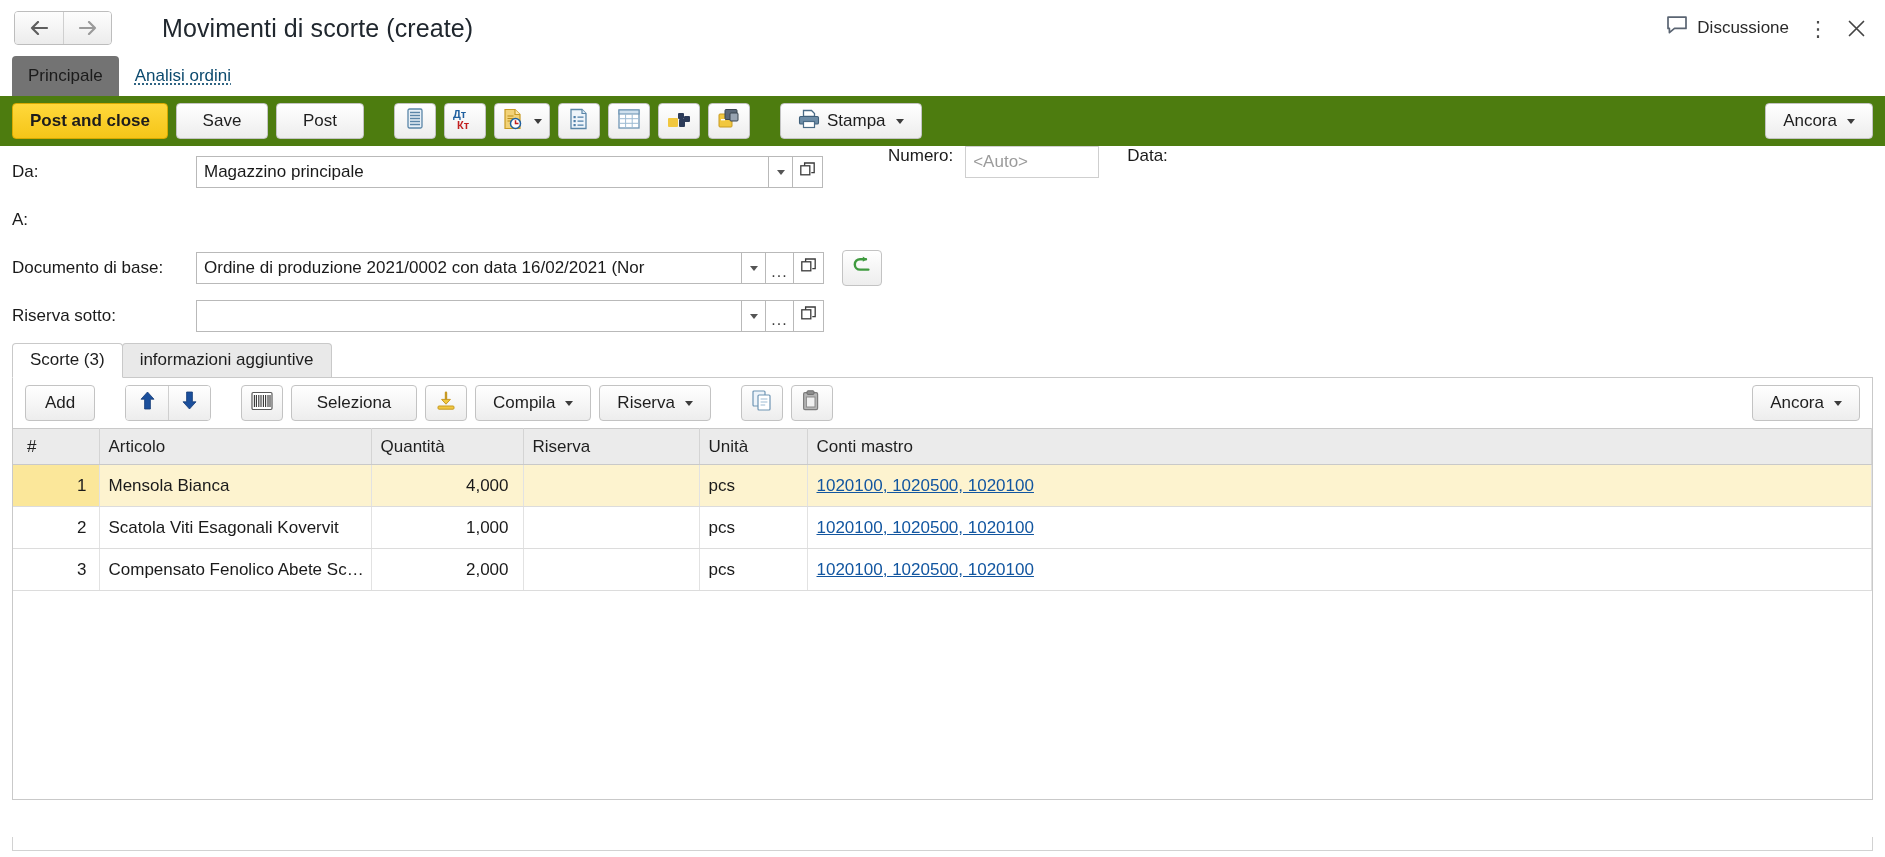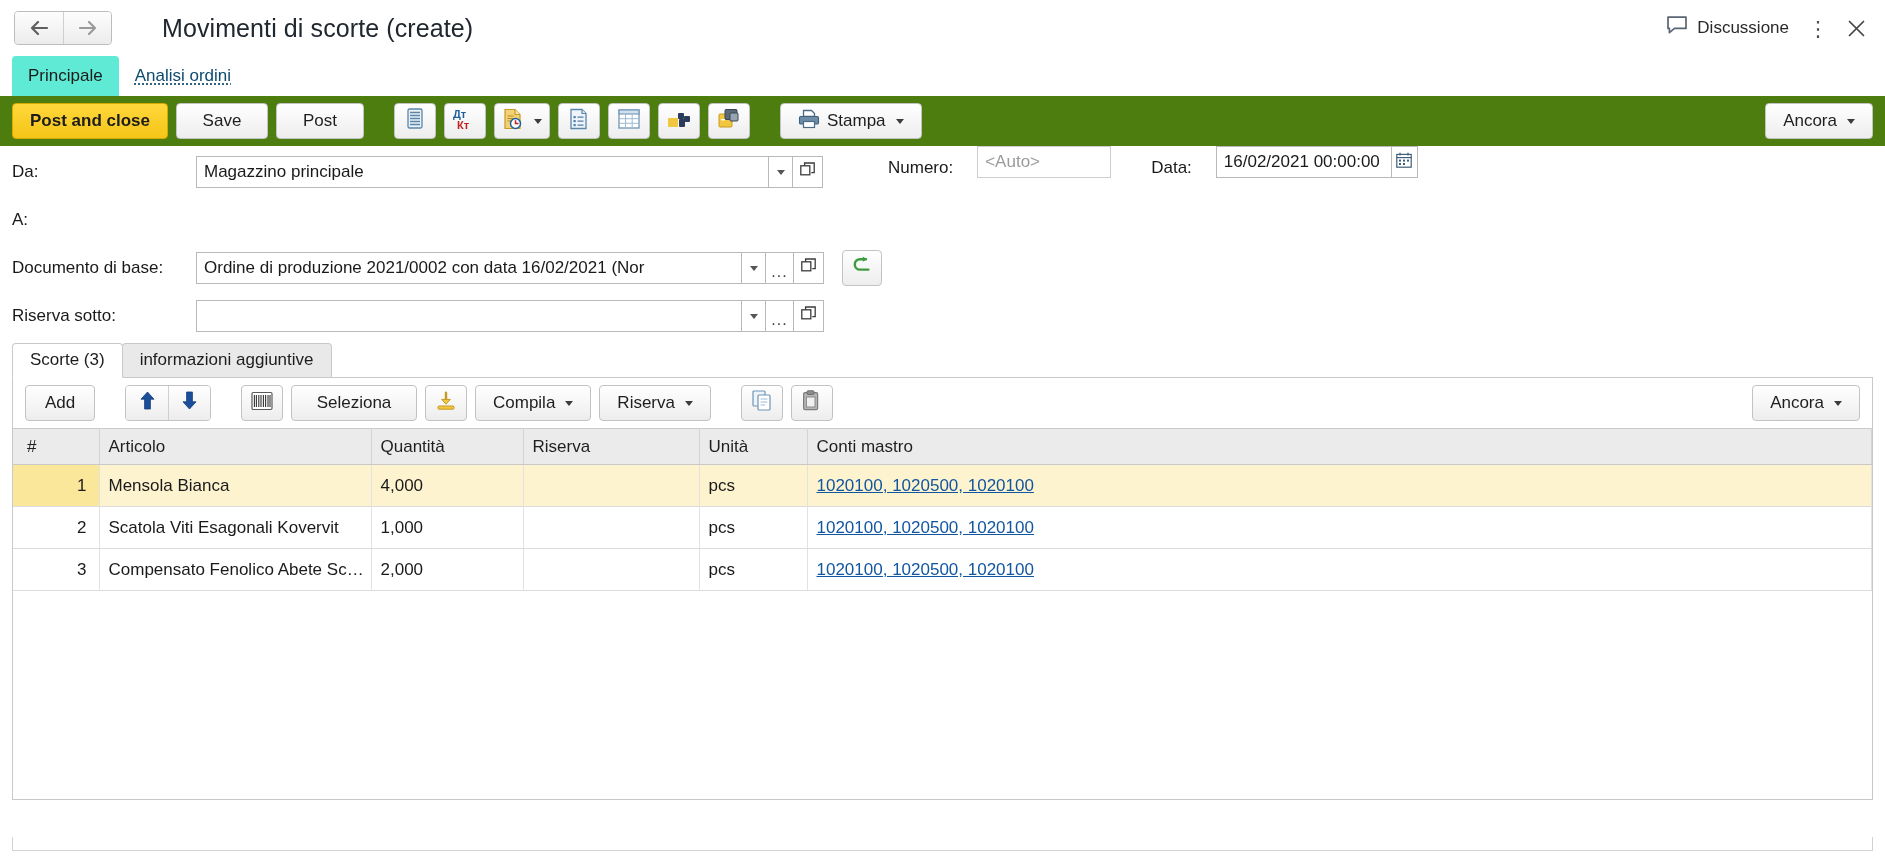--- a/index.html
+++ b/index.html
@@ -78,21 +78,21 @@
     padding-left: 12px;
     background: #ffffff;
   }
   .otab {
     display: flex; align-items: center;
     padding: 0 16px;
     font-size: 17px;
     cursor: pointer;
     border-radius: 4px 4px 0 0;
   }
-  .otab.active { background: #5eead4; color: #1b1b1b; }
+  .otab.active { background: #737373; color: #1b1b1b; }
   .otab.link {
     color: #0c4a6e;
     text-decoration: underline;
     text-decoration-style: dotted;
     text-underline-offset: 3px;
   }
 
   
   .toolbar {
     position: relative;
@@ -229,22 +229,22 @@
     display:flex; align-items:center; justify-content:center;
     cursor: pointer;
     margin-left: 18px;
   }
 
   
   .fright {
     position: absolute;
     left: 888px;
     display: flex;
-    align-items: flex-end;
-    gap: 16px;
+    align-items: flex-start;
+    gap: 4px;
   }
   .fright .flabel { margin-right: 8px; }
 
   
   .inner-tabs {
     margin: 8px 12px 0 12px;
     display: flex;
     align-items: flex-end;
     height: 34px;
     border-bottom: 1px solid #c9c9c9;
@@ -323,21 +323,21 @@
     padding: 7px 9px;
     height: 42px;
     color: #1a1a1a;
     overflow: hidden;
     white-space: nowrap;
   }
   table.grid tr.selected td { background: #fdf3cf; }
   table.grid tr.selected td.c-num { background: #fbe79a; }
   .c-num { width: 86px; text-align: right; padding-right: 12px !important; }
   .c-art { width: 272px; }
-  .c-qty { width: 152px; padding-right: 14px !important; }
+  .c-qty { width: 152px; text-align: right; padding-right: 14px !important; }
   .c-res { width: 176px; }
   .c-uni { width: 108px; }
   .acct-link {
     color: #1256a0;
     text-decoration: underline;
     cursor: pointer;
   }
   th.c-num { text-align: left; padding-left: 14px !important; }
 
   
@@ -525,37 +525,20 @@
         </span>
       </div>
     </div>
 
     <div class="fright" style="top:0">
       <div class="flabel">Numero:</div>
       <div class="inputwrap">
         <div class="txt ph" style="width:134px;border-color:#cfcfcf">&lt;Auto&gt;</div>
       </div>
       <div class="flabel" style="margin-left:24px;margin-right:8px">Data:</div>
-      <div class="inputwrap">
-        <div class="txt" style="width:176px">16/02/2021 00:00:00</div>
-        <div class="dd" style="width:26px">
-          <span>
-            <svg width="16" height="16" viewBox="0 0 16 16">
-              <rect x="0.8" y="2.4" width="14.4" height="12.8" fill="none" stroke="#3f5f7a" stroke-width="1.2"></rect>
-              <path d="M0.8 5.6h14.4" stroke="#3f5f7a" stroke-width="1.2"></path>
-              <path d="M4 0.8v2.6M12 0.8v2.6" stroke="#3f5f7a" stroke-width="1.3"></path>
-              <rect x="3" y="7.6" width="2" height="2" fill="#3f5f7a"></rect>
-              <rect x="7" y="7.6" width="2" height="2" fill="#3f5f7a"></rect>
-              <rect x="11" y="7.6" width="2" height="2" fill="#3f5f7a"></rect>
-              <rect x="3" y="11" width="2" height="2" fill="#3f5f7a"></rect>
-              <rect x="7" y="11" width="2" height="2" fill="#3f5f7a"></rect>
-            </svg>
-          </span>
-        </div>
-      </div>
     </div>
   </div>
 
   <div class="frow">
     <div class="flabel lbl-da">A:</div>
 
   </div>
 
   <div class="frow">
     <div class="flabel lbl-da">Documento di base:</div>

